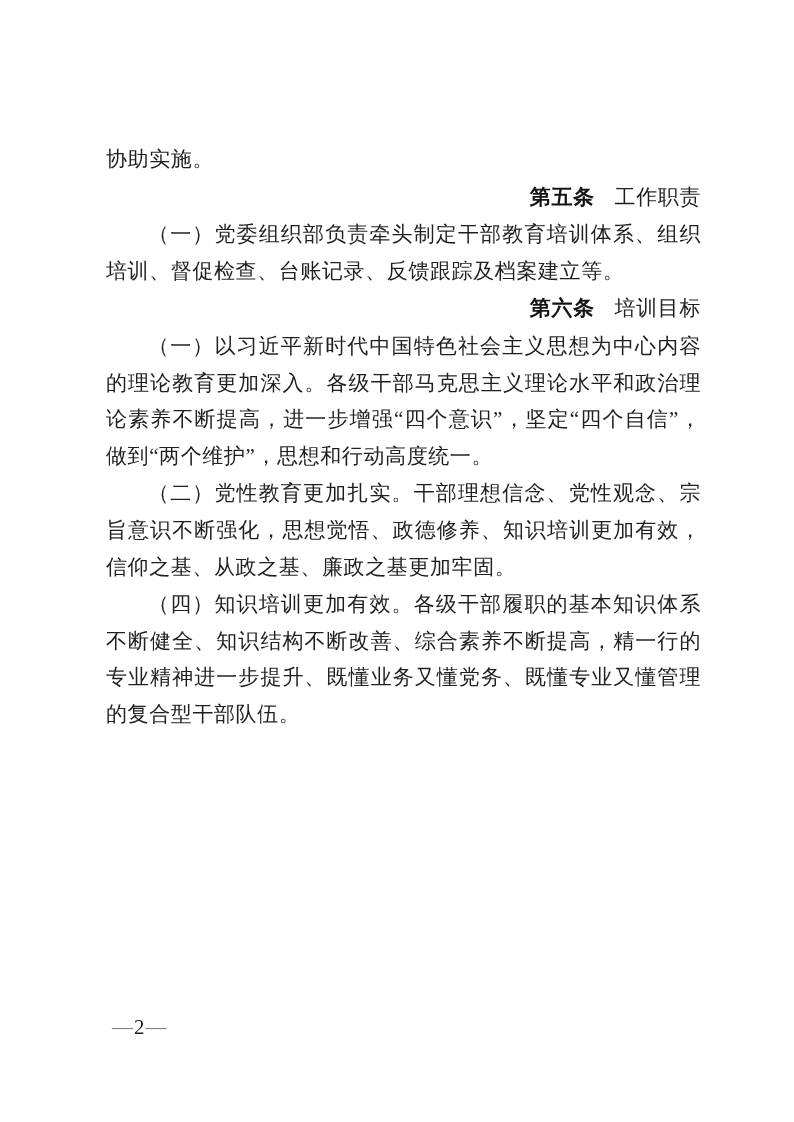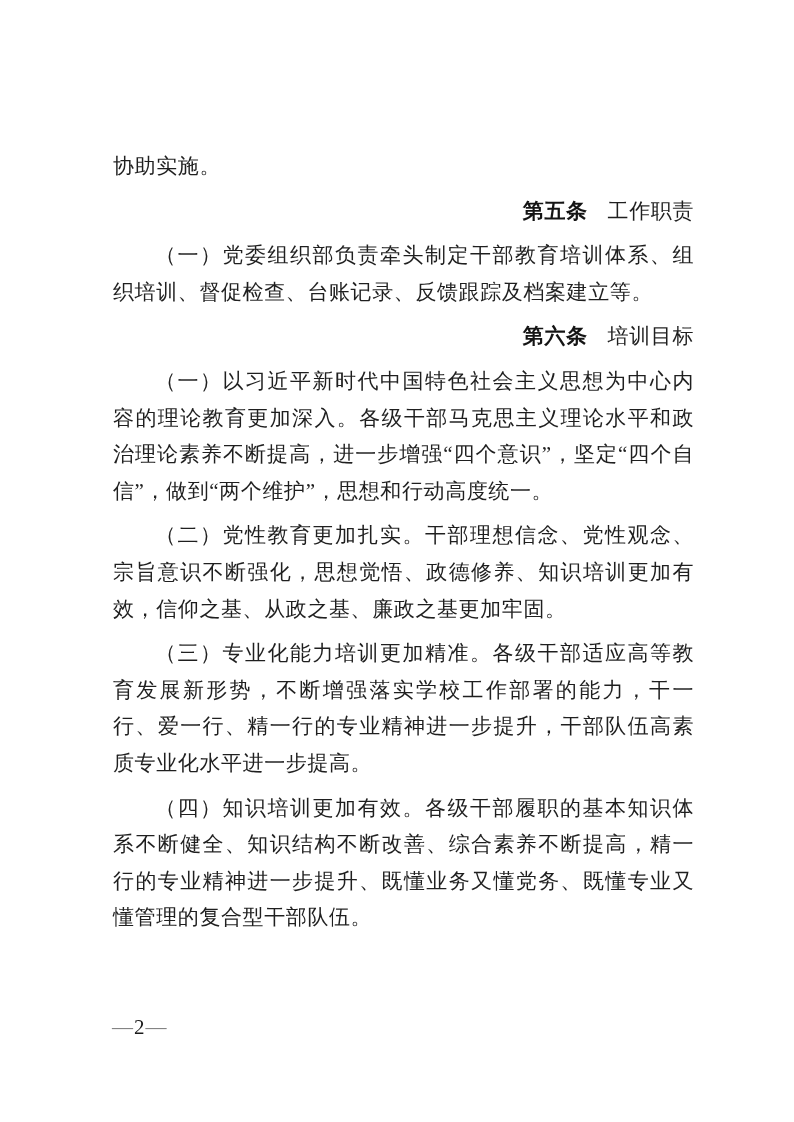--- a/index.html
+++ b/index.html
@@ -16,21 +16,21 @@
     font-family: "Liberation Serif", "DejaVu Serif", serif;
     color: #1f1f1f;
   }
   .content {
     position: absolute;
     left: 105px;
     top: 140px;
     width: 597px;
   }
   .para {
-    margin: 8px;
+    margin: 1px;
     font-size: 21px;
     line-height: 36.6px;
     text-align: justify;
     text-justify: inter-ideograph;
     letter-spacing: 0.6px;
     word-break: break-all;
   }
   .para.indent {
     text-indent: 2em;
   }
@@ -75,21 +75,20 @@
 
 
     <p class="para indent heading">
       <span class="article-label">第六条</span><span>培训目标</span>
     </p>
 
     <p class="para indent">（一）以习近平新时代中国特色社会主义思想为中心内容的理论教育更加深入。各级干部马克思主义理论水平和政治理论素养不断提高，进一步增强“四个意识”，坚定“四个自信”，做到“两个维护”，思想和行动高度统一。</p>
 
     <p class="para indent">（二）党性教育更加扎实。干部理想信念、党性观念、宗旨意识不断强化，思想觉悟、政德修养、知识培训更加有效，信仰之基、从政之基、廉政之基更加牢固。</p>
 
-    <p class="para indent">（三）专业化能力培训更加精准。各级干部适应高等教育发展新形势，不断增强落实学校工作部署的能力，干一行、爱一行、精一行的专业精神进一步提升，干部队伍高素质专业化水平进一步提高。</p>
 
     <p class="para indent">（四）知识培训更加有效。各级干部履职的基本知识体系不断健全、知识结构不断改善、综合素养不断提高，精一行的专业精神进一步提升、既懂业务又懂党务、既懂专业又懂管理的复合型干部队伍。</p>
 
   </div>
 
   <div class="footer">
     <span class="dash">—</span><span class="num">2</span><span class="dash">—</span>
   </div>
 </div>
 

